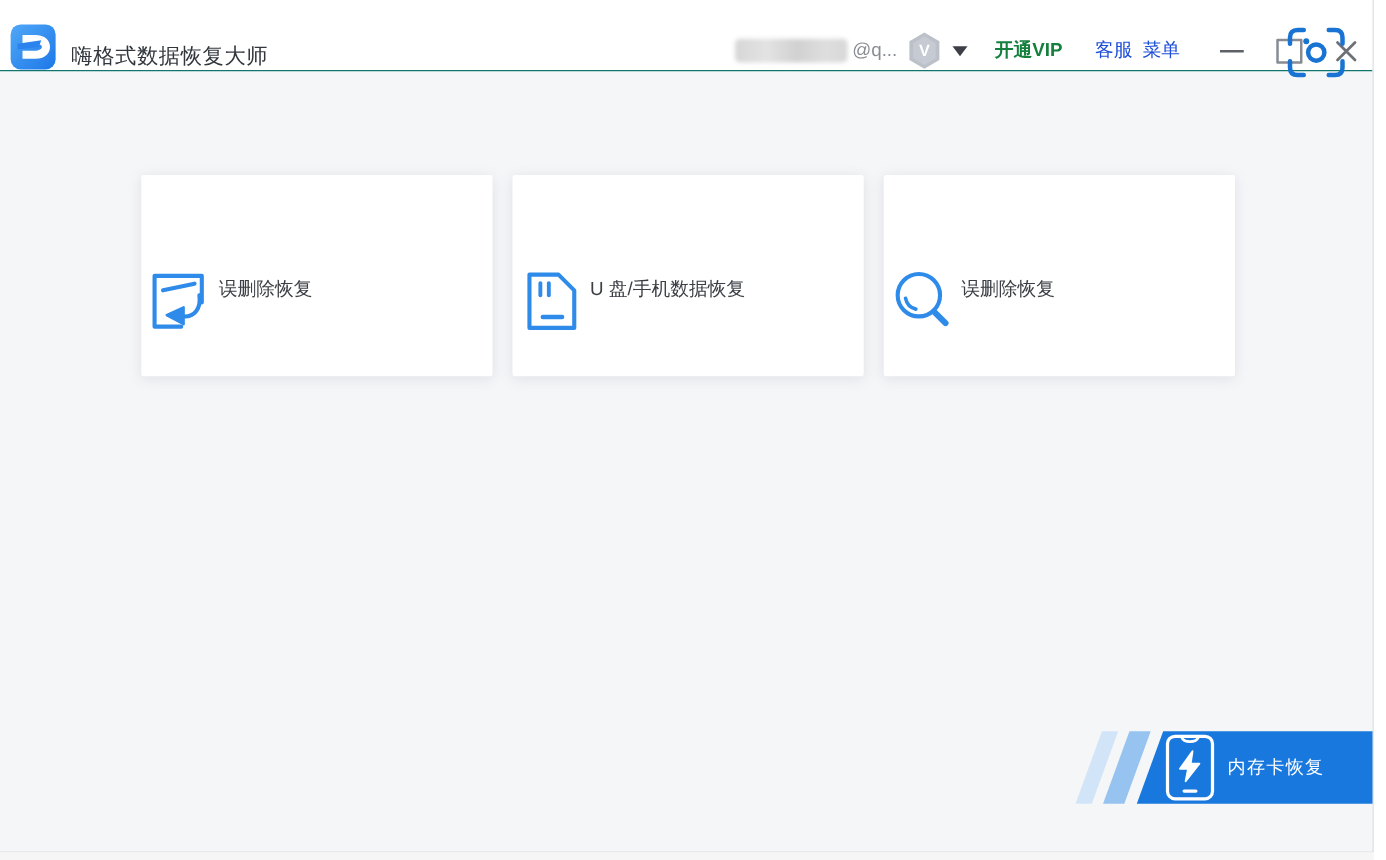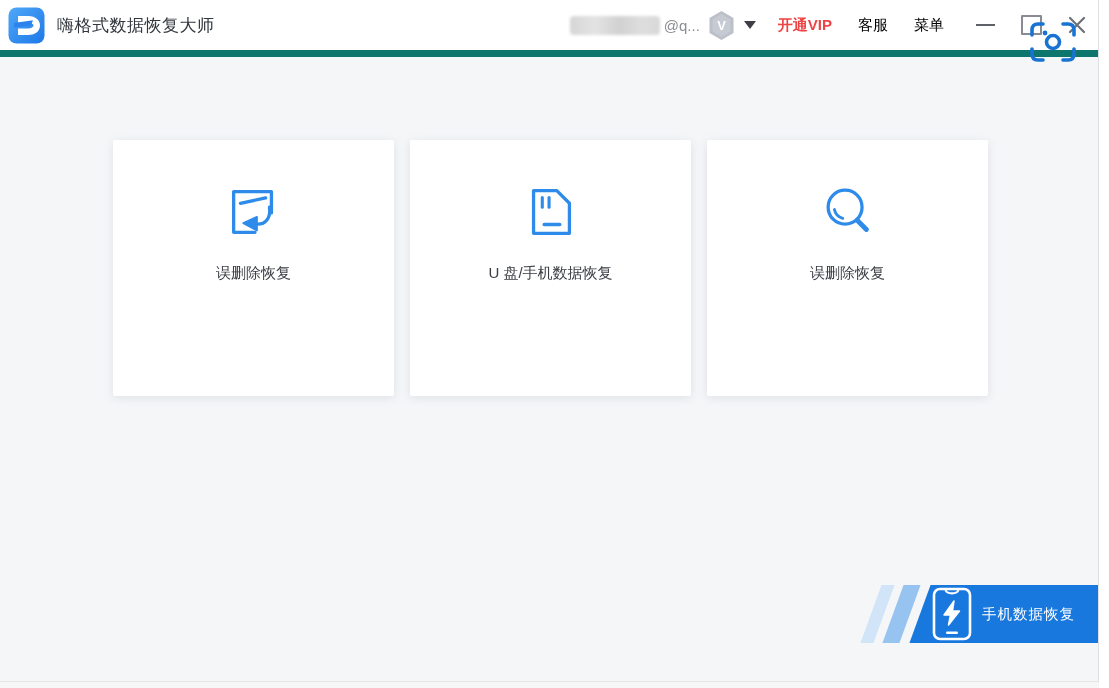--- a/index.html
+++ b/index.html
@@ -14,61 +14,61 @@
     border-right:1px solid #dfe0e3;
     border-bottom:1px solid #e5e6e8;
     overflow:hidden;
   }
   .bottom-strip{
     position:absolute;left:0;top:682px;width:1099px;height:6px;background:#f6f6f7;
   }
   
   .titlebar{
     position:absolute;left:0;top:0;width:100%;height:57px;
-    background:#ffffff;border-bottom:7px solid #0f766e;
-    display:flex;align-items:center;box-sizing:border-box;
+    background:#ffffff;border-bottom:1px solid #0f766e;
+    display:flex;align-items:flex-end;box-sizing:border-box;
     padding:0 10px 0 8px;
   }
   .logo{width:37px;height:37px;flex:0 0 auto;}
   .app-title{margin-left:12px;font-size:17px;color:#32373d;letter-spacing:.5px;}
   .tb-right{margin-left:auto;display:flex;align-items:center;}
   .email-blur{
     width:90px;height:19px;border-radius:4px;
     background:linear-gradient(90deg,#d6d6d6,#e3e3e3 28%,#d1d1d1 55%,#dedede 80%,#d8d8d8);
     filter:blur(1.5px);
   }
   .email-suffix{margin-left:4px;font-size:15px;color:#8a8d92;}
   .vip-badge{margin-left:8px;width:27px;height:31px;}
   .caret{
     margin-left:9px;width:0;height:0;
     border-left:6px solid transparent;border-right:6px solid transparent;
     border-top:8px solid #3c4046;
   }
-  .tb-item{font-size:15px;color:#000000;cursor:pointer;white-space:nowrap;}
-  .vip-link{margin-left:22px;color:#ef4444;font-weight:bold;}
+  .tb-item{font-size:15px;color:#1d4ed8;cursor:pointer;white-space:nowrap;}
+  .vip-link{margin-left:22px;color:#15803d;font-weight:bold;}
   .svc-link{margin-left:26px;}
-  .menu-link{margin-left:26px;}
+  .menu-link{margin-left:8px;}
   .win-min{margin-left:32px;width:19px;height:2px;background:#5e6268;cursor:pointer;}
   .win-max{
     margin-left:26px;width:17px;height:16px;border:2px solid #888c92;
     border-radius:1px;background:transparent;cursor:pointer;
   }
   .win-close{margin-left:24px;width:22px;height:22px;cursor:pointer;}
   
   .capture-icon{position:absolute;left:1028px;top:21px;width:50px;height:42px;cursor:pointer;}
   
   .cards{
     position:absolute;left:113px;top:140px;
     display:grid;grid-template-columns:repeat(3,281px);
     column-gap:16px;row-gap:19px;
   }
   .card{
-    width:281px;height:256px;background:#ffffff;border-radius:2px;
+    width:281px;height:161px;background:#ffffff;border-radius:2px;
     box-shadow:0 2px 10px rgba(140,146,158,.20);
-    display:flex;flex-direction:column;align-items:center;cursor:pointer;
+    display:flex;flex-direction:row;align-items:center;cursor:pointer;
   }
   .card-icon{margin-top:41px;width:62px;height:62px;}
   .card-label{margin-top:21px;font-size:15px;color:#3b3e44;}
   
   .banner-blue{
     position:absolute;left:920px;top:585px;width:215px;height:58px;
     background:#1878de;transform:skewX(-20deg);cursor:pointer;
   }
   .stripe-a{
     position:absolute;left:893px;top:585px;width:17px;height:58px;
@@ -180,17 +180,17 @@
 
   <div class="stripe-b"></div>
   <div class="stripe-a"></div>
   <div class="banner-blue"></div>
   <svg class="banner-phone" viewBox="0 0 40 54">
     <rect x="2" y="2" width="36" height="50" rx="6" fill="none" stroke="#ffffff" stroke-width="2.6"></rect>
     <path d="M13.5 3 C15 7.5 25 7.5 26.5 3" fill="none" stroke="#ffffff" stroke-width="2.2"></path>
     <rect x="14" y="44.5" width="12" height="2.6" rx="1.3" fill="#ffffff"></rect>
     <polygon points="22,14 12,28 18.5,28 16.5,38 27.5,24 20.5,24" fill="#ffffff" stroke="#ffffff" stroke-width="1.5" stroke-linejoin="round"></polygon>
   </svg>
-  <span class="banner-label">手机数据恢复</span>
+  <span class="banner-label">内存卡恢复</span>
 
 </div>
 
 <div class="bottom-strip"></div>
 
 </body></html>

